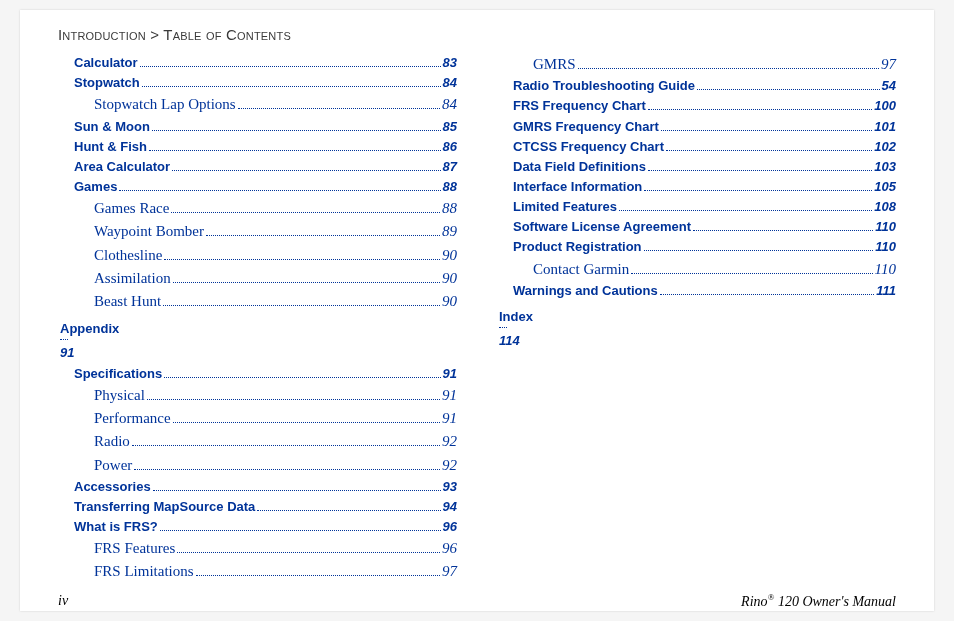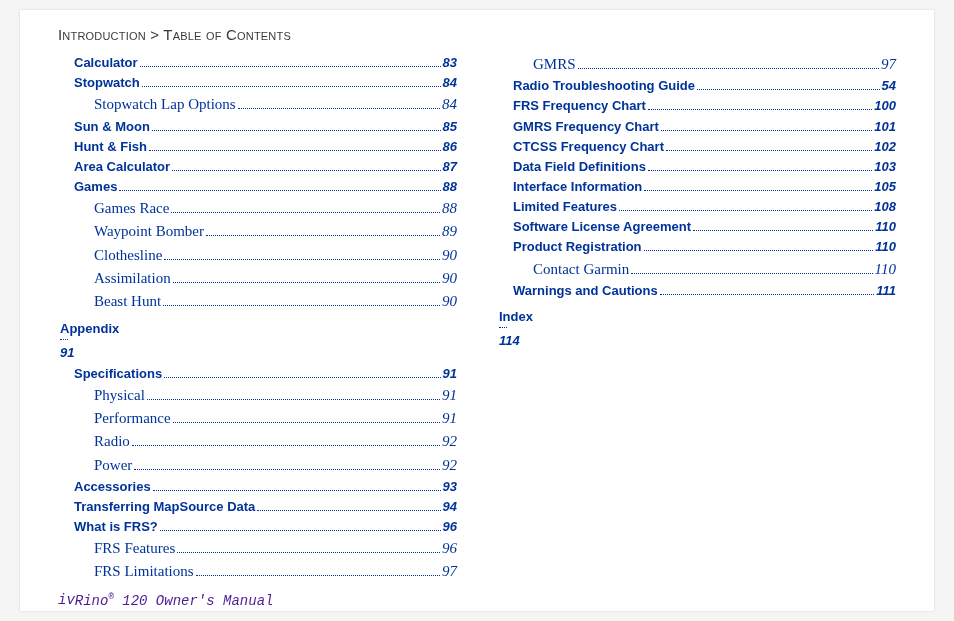--- a/index.html
+++ b/index.html
@@ -73,25 +73,26 @@
     .lvl2 {
       color: #003399;
       font-family: "Times New Roman", Times, serif;
       font-weight: normal;
       padding-left: 36px;
       font-size: 15px;
     }
     .lvl2 .dots { border-bottom-color: #003399; border-bottom-width: 1px; }
     .footer {
       display: flex;
+      justify-content: space-between;
       align-items: baseline;
-      font-family: Liberation Mono, monospace;
+      font-family: Liberation Serif, serif;
       font-style: italic;
       font-size: 14px;
-      color: #4c1d95;
+      color: #000000;
       margin-top: 8px;
     }
     .footer .right { }
     .footer sup { font-size: 9px; vertical-align: super; }
   </style>
 </head>
 <body>
 
 <div class="page">
   <div class="header">

